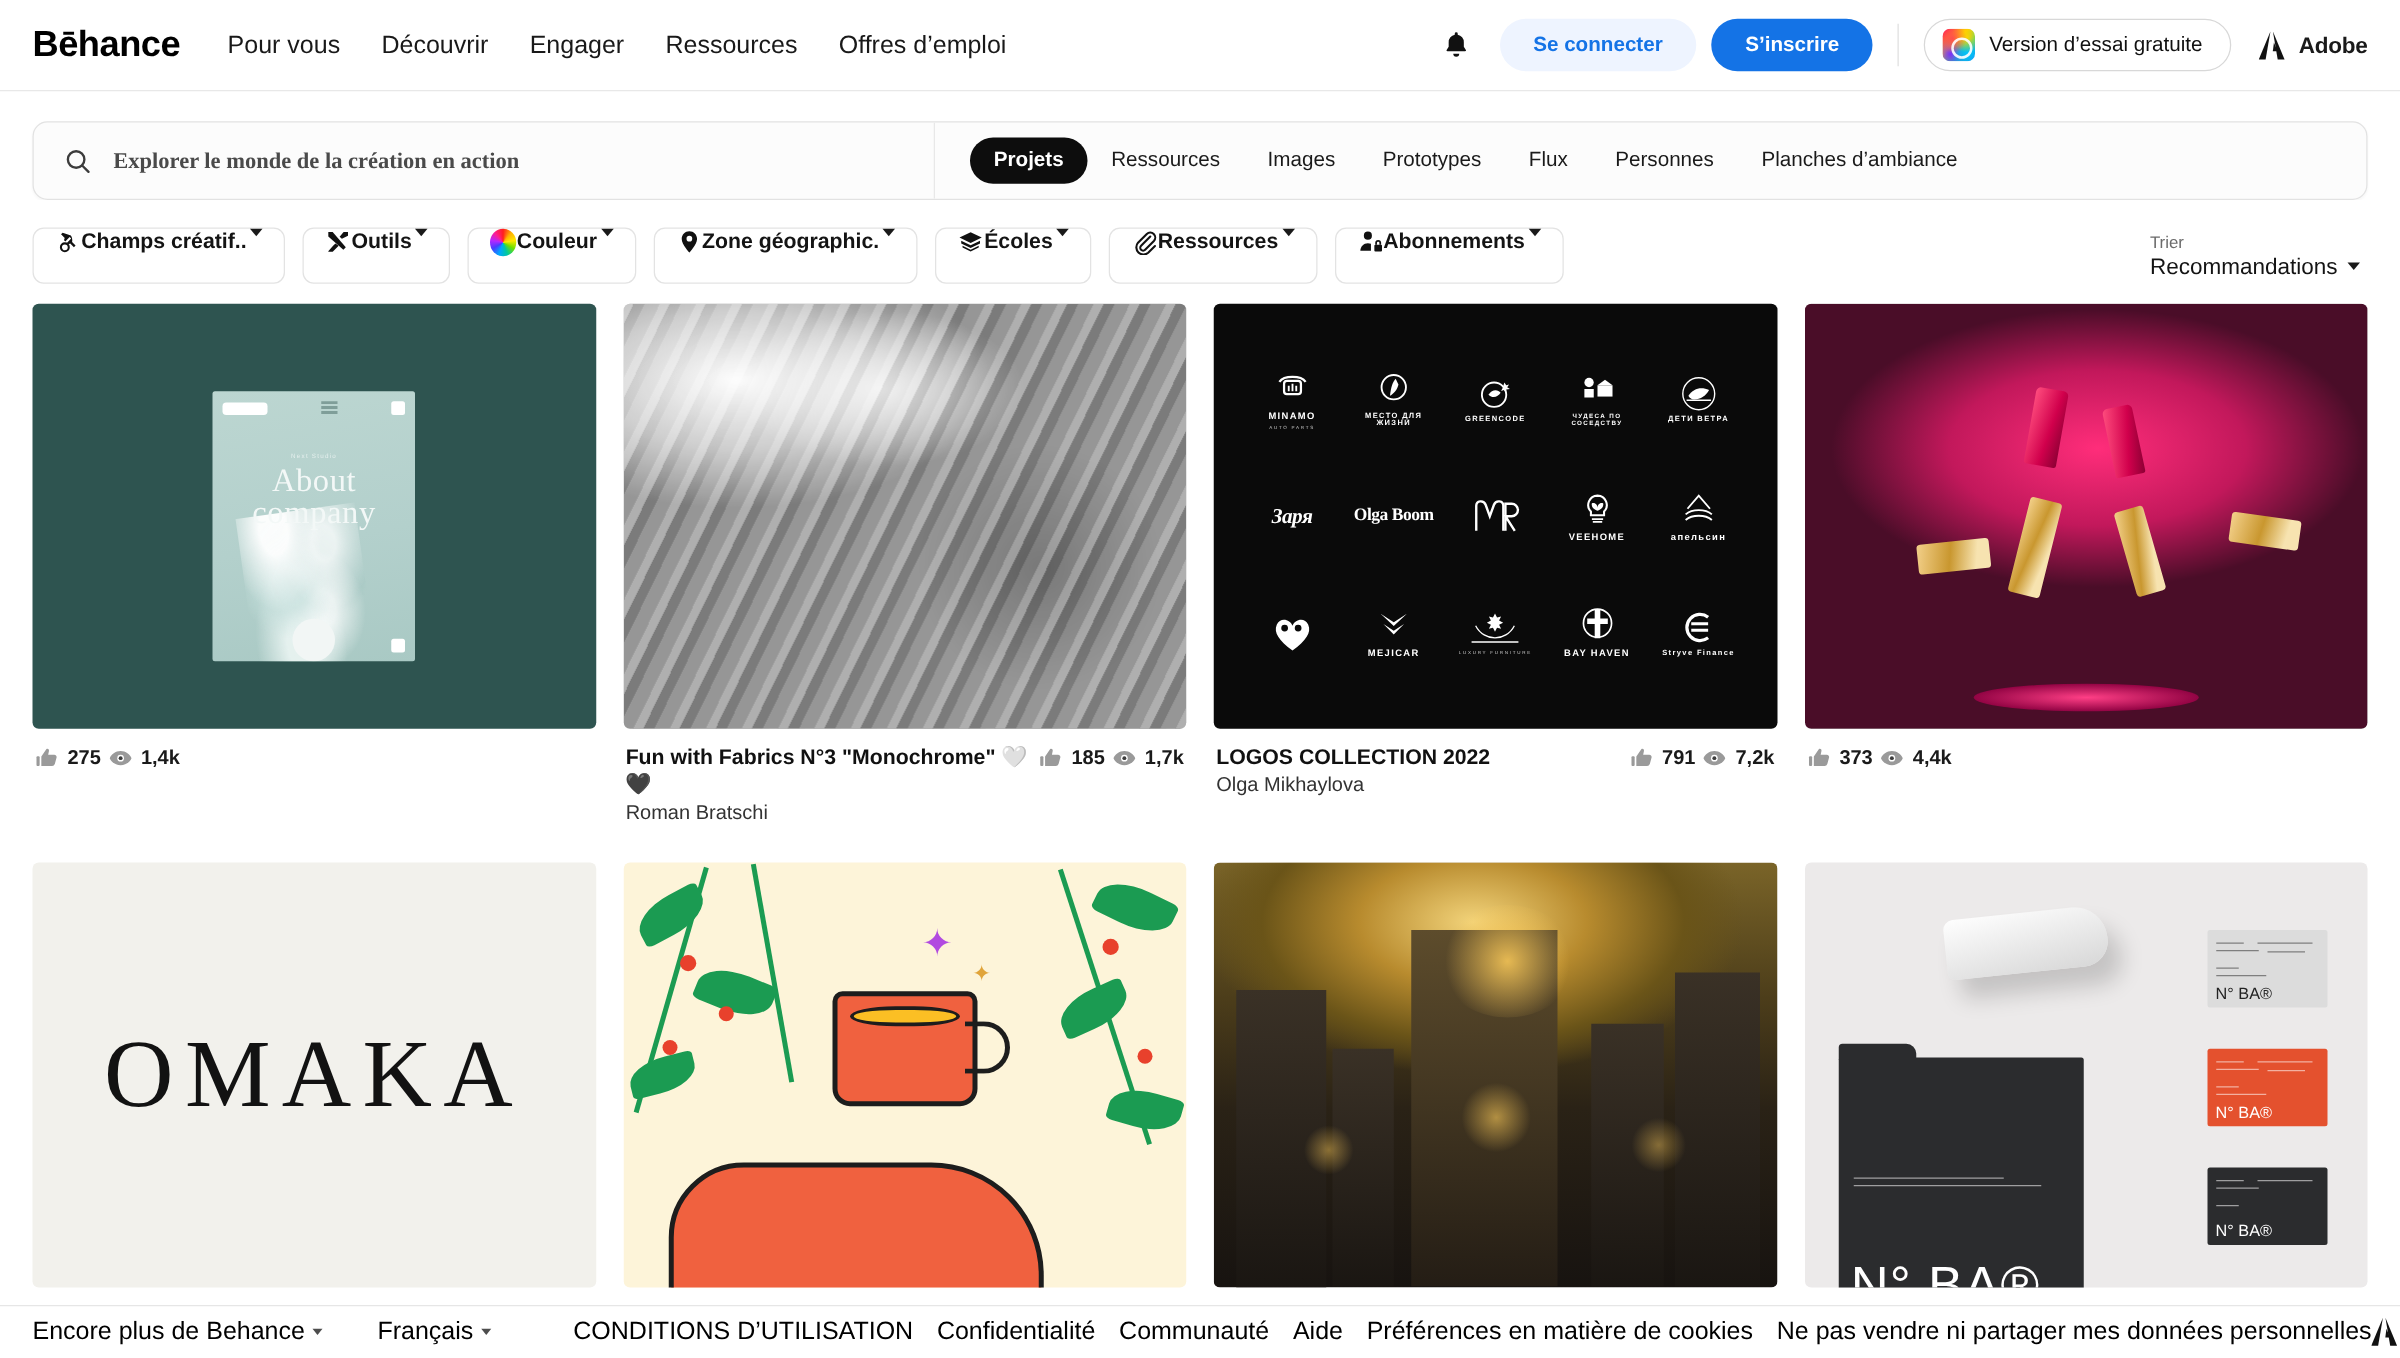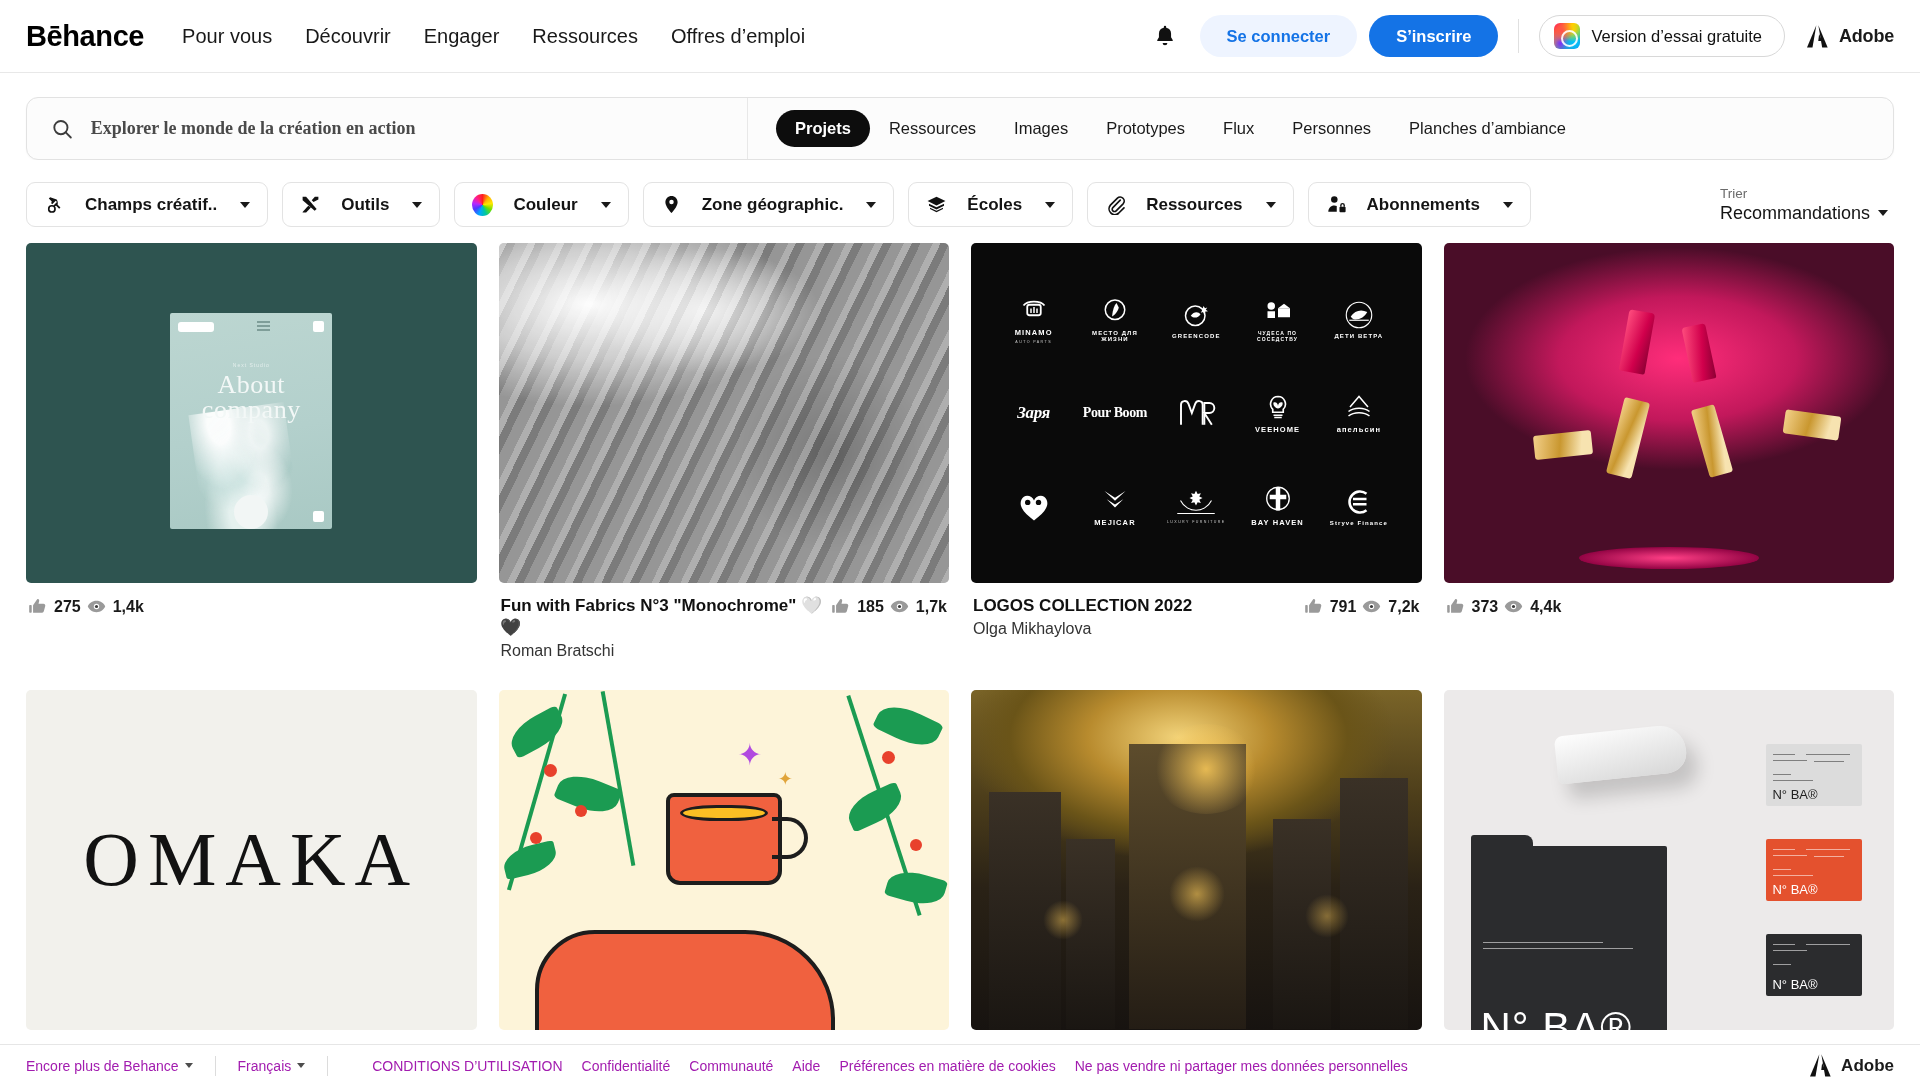--- a/index.html
+++ b/index.html
@@ -144,21 +144,21 @@
   .tab.active { background: #0d0d0d; color: #fff; font-weight: 700; }
 
   
   .filterrow {
     display: flex; align-items: center;
     padding: 22px 26px 16px 26px;
     gap: 14px;
     background: #fff;
   }
   .chip {
-    display: flex; align-items: center; gap: 20px;
+    display: flex; gap: 0;
     height: 45px; padding: 0 17px;
     border: 1px solid #e3e3e3; border-radius: 9px;
     background: #fff; cursor: pointer; font-family: inherit;
     white-space: nowrap;
   }
   .chip-label { font-size: 17px; font-weight: 700; color: #141414; }
   .caret {
     width: 0; height: 0;
     border-left: 5px solid transparent;
     border-right: 5px solid transparent;
@@ -348,21 +348,21 @@
   .t8 .card-label { position:absolute; left: 6px; bottom: 4px; font-size: 13px; }
   .t8 .microline { position:absolute; background: currentColor; opacity:.55; height:1px; }
 
   
   .footer {
     position: absolute; left: 0; bottom: 0; width: 1920px; height: 42px;
     background: #fff; border-top: 1px solid #e6e6e6;
     display: flex; align-items: center; padding: 0 26px;
     z-index: 15;
   }
-  .f-item { font-size: 14px; color: #a21caf; cursor: pointer; white-space: nowrap; display:flex; align-items:center; gap:6px;}
+  .f-item { font-size: 20px; color: #000000; cursor: pointer; white-space: nowrap; display:flex; align-items:center; gap:6px;}
   .f-sep { width: 1px; height: 20px; background: #dcdcdc; margin: 0 22px; }
   .f-links { display: flex; align-items: center; gap: 19px; margin-left: 22px; }
   .f-caret {
     width: 0; height: 0;
     border-left: 4px solid transparent;
     border-right: 4px solid transparent;
     border-top: 5px solid #4d4d4d;
   }
   .f-adobe { margin-left: auto; display:flex; align-items:center; gap:6px; }
   .f-adobe-word { font-size: 17px; font-weight: 700; color:#1a1a1a; }
@@ -611,21 +611,21 @@
             <path d="M9 22c5-8 14-10 22-6-3 6-9 10-16 10-3 0-5-2-6-4z" fill="#fff"></path>
             <path d="M7 27h26" stroke="#fff" stroke-width="1.6"></path>
           </svg>
           <div class="logo-name" style="font-size:6px">ДЕТИ ВЕТРА</div>
         </div>
 
         <div class="logo-cell">
           <div class="logo-script">Заря</div>
         </div>
         <div class="logo-cell">
-          <div class="logo-script" style="font-style:normal;font-size:14px;">Pour Boom</div>
+          <div class="logo-script" style="font-style:normal;font-size:14px;">Olga Boom</div>
         </div>
         <div class="logo-cell">
           <svg class="logo-mark" style="width:40px;height:34px" viewBox="0 0 48 40">
             <path d="M6 34V10c0-5 7-6 9-1l4 11 4-11c2-5 9-4 9 1v24" stroke="#fff" stroke-width="2.3" fill="none"></path>
             <path d="M34 34V8h6a6 6 0 0 1 0 12h-6l9 14" stroke="#fff" stroke-width="2.3" fill="none"></path>
           </svg>
         </div>
         <div class="logo-cell">
           <svg class="logo-mark" viewBox="0 0 40 40">
             <path d="M20 6a10 10 0 0 1 7 17v4H13v-4A10 10 0 0 1 20 6z" stroke="#fff" stroke-width="2.2" fill="none"></path>

